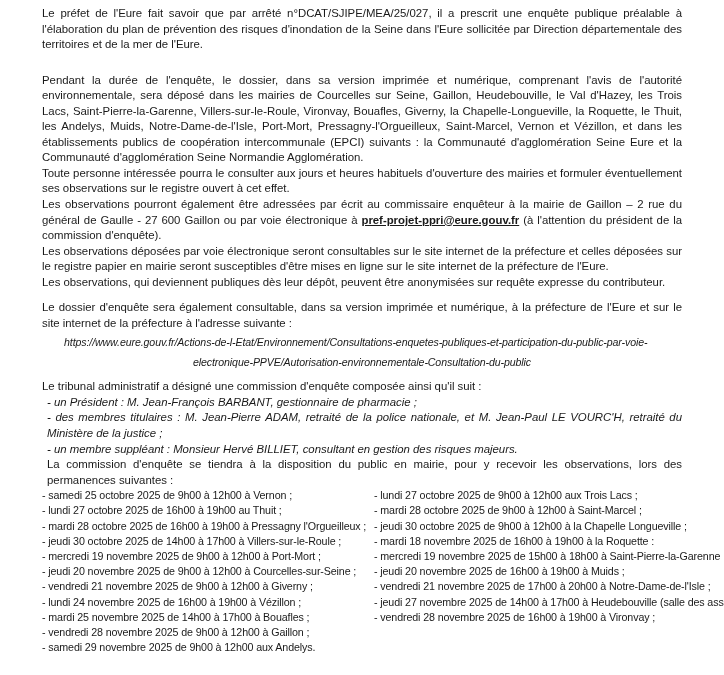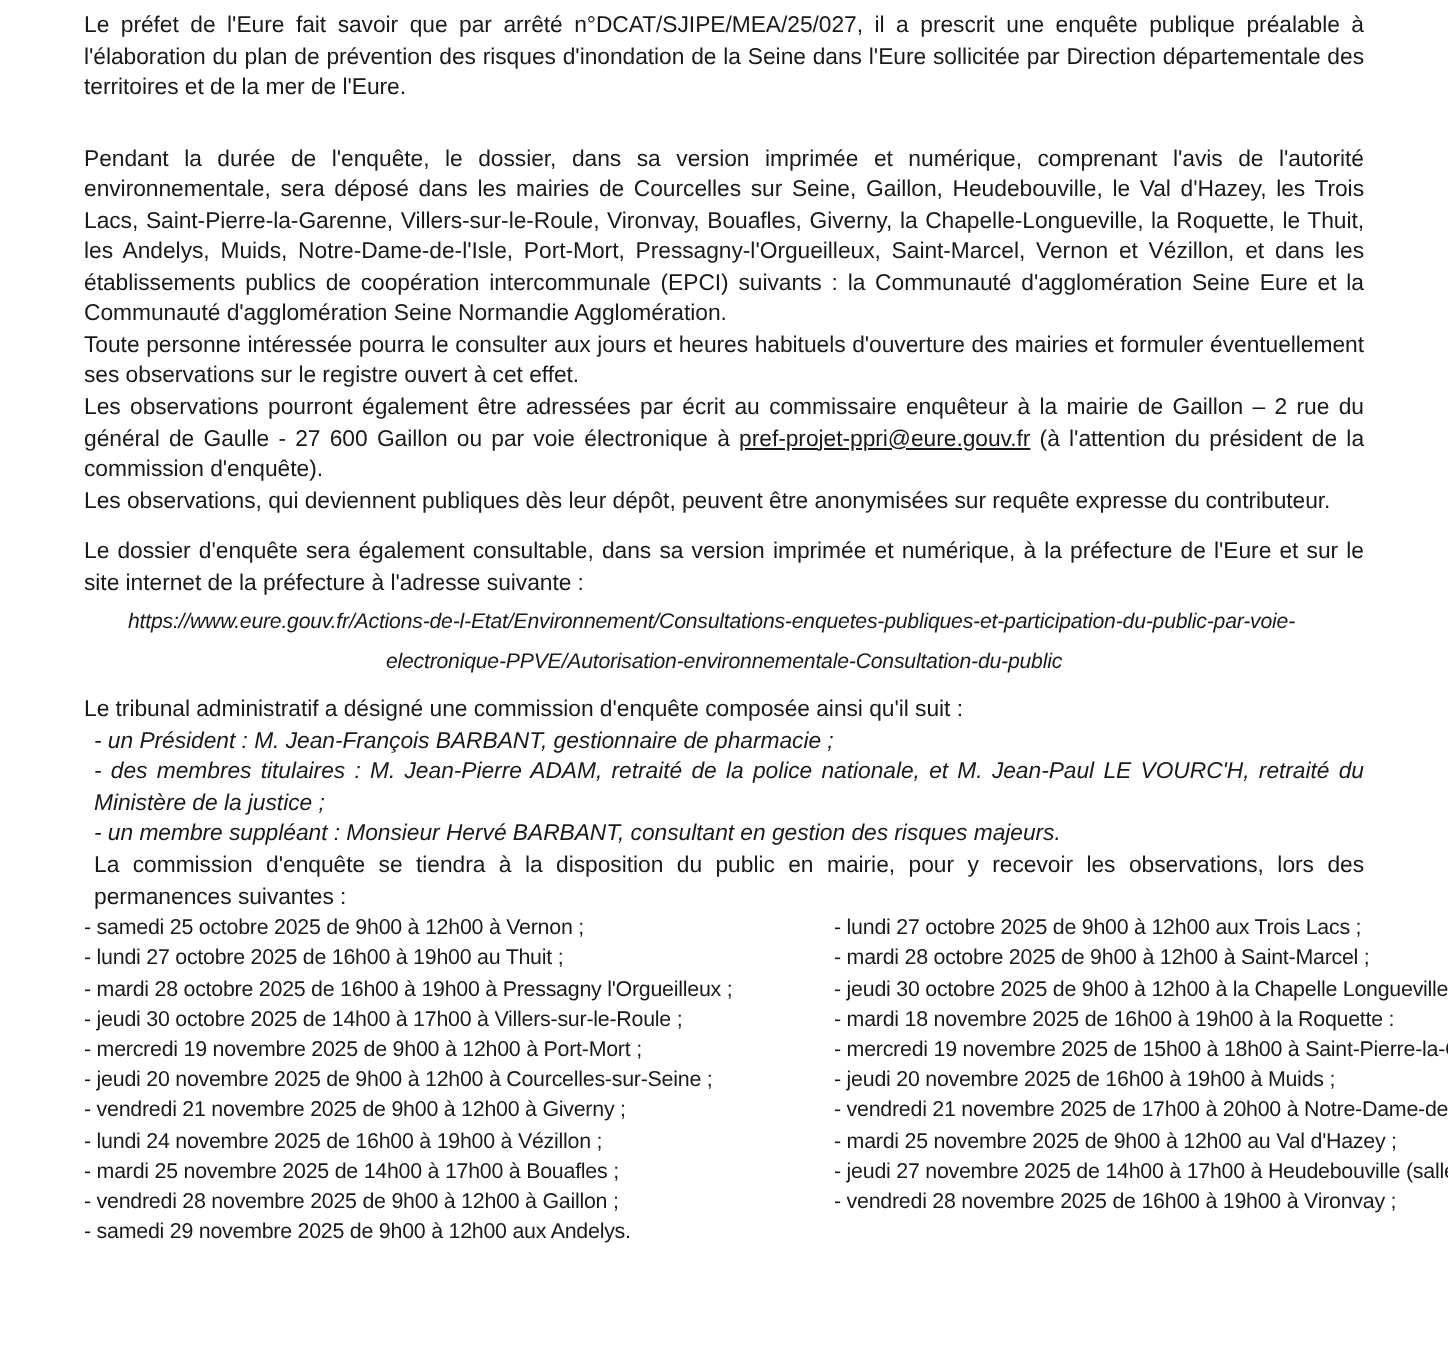--- a/index.html
+++ b/index.html
@@ -31,41 +31,40 @@
     letter-spacing: -0.02px;
   }
   p.para.nojust {
     text-align: left;
   }
   .gap-sm { height: 5px; }
   .gap-md { height: 10px; }
   .gap-lg { height: 14px; }
   b, .bold { font-weight: bold; }
   .mail {
-    font-weight: normal;
+    font-weight: bold;
     text-decoration: underline;
     color: #1a1a1a;
   }
   .url-block {
     margin: 4px;
     font-size: 10.6px;
     line-height: 15.5px;
     font-style: italic;
     text-align: center;
     padding: 0 26px;
     letter-spacing: -0.1px;
   }
   .url-line1 { text-align: left; padding-left: 18px; }
   .url-line2 { text-align: center; }
   .perm-wrap {
     display: flex;
     flex-direction: row;
     width: 100%;
     margin: 0;
-    gap: 43px;
   }
   .perm-col {
     flex: 0 0 50%;
     max-width: 50%;
     box-sizing: border-box;
   }
   .perm-col.right { padding-left: 12px; }
   .perm-item {
     margin: 0;
     font-size: 10.7px;
@@ -91,38 +90,39 @@
 
 
   <div class="gap-md"></div>
 
   <p class="para">Pendant la durée de l'enquête, le dossier, dans sa version imprimée et numérique, comprenant l'avis de l'autorité environnementale, sera déposé dans les mairies de Courcelles sur Seine, Gaillon, Heudebouville, le Val d'Hazey, les Trois Lacs, Saint-Pierre-la-Garenne, Villers-sur-le-Roule, Vironvay, Bouafles, Giverny, la Chapelle-Longueville, la Roquette, le Thuit, les Andelys, Muids, Notre-Dame-de-l'Isle, Port-Mort, Pressagny-l'Orgueilleux, Saint-Marcel, Vernon et Vézillon, et dans les établissements publics de coopération intercommunale (EPCI) suivants : la Communauté d'agglomération Seine Eure et la Communauté d'agglomération Seine Normandie Agglomération.</p>
 
   <p class="para">Toute personne intéressée pourra le consulter aux jours et heures habituels d'ouverture des mairies et formuler éventuellement ses observations sur le registre ouvert à cet effet.</p>
 
   <p class="para"><span>Les observations pourront également être adressées par écrit au commissaire enquêteur à la mairie de Gaillon – 2 rue du général de Gaulle - 27 600 Gaillon ou par voie électronique à </span><a class="mail" href="#">pref-projet-ppri@eure.gouv.fr</a><span> (à l'attention du président de la commission d'enquête).</span></p>
 
+  <p class="para">Les observations déposées par voie électronique seront consultables sur le site internet de la préfecture et celles déposées sur le registre papier en mairie seront susceptibles d'être mises en ligne sur le site internet de la préfecture de l'Eure.</p>
 
   <p class="para nojust">Les observations, qui deviennent publiques dès leur dépôt, peuvent être anonymisées sur requête expresse du contributeur.</p>
 
   <div class="gap-md"></div>
 
   <p class="para">Le dossier d'enquête sera également consultable, dans sa version imprimée et numérique, à la préfecture de l'Eure et sur le site internet de la préfecture à l'adresse suivante :</p>
 
   <p class="url-block url-line1">https://www.eure.gouv.fr/Actions-de-l-Etat/Environnement/Consultations-enquetes-publiques-et-participation-du-public-par-voie-</p>
   <p class="url-block url-line2">electronique-PPVE/Autorisation-environnementale-Consultation-du-public</p>
 
   <div class="gap-sm"></div>
 
   <p class="para nojust">Le tribunal administratif a désigné une commission d'enquête composée ainsi qu'il suit :</p>
 
   <div class="members">
     <p class="para nojust indent-1">- un Président : M. Jean-François BARBANT, gestionnaire de pharmacie ;</p>
     <p class="para indent-1">- des membres titulaires : M. Jean-Pierre ADAM, retraité de la police nationale, et M. Jean-Paul LE VOURC'H, retraité du Ministère de la justice ;</p>
-    <p class="para nojust indent-1">- un membre suppléant : Monsieur Hervé BARBANT, consultant en gestion des risques majeurs.</p>
+    <p class="para nojust indent-1">- un membre suppléant : Monsieur Hervé BILLIET, consultant en gestion des risques majeurs.</p>
   </div>
 
   <p class="para indent-1">La commission d'enquête se tiendra à la disposition du public en mairie, pour y recevoir les observations, lors des permanences suivantes :</p>
 
   <div class="perm-wrap">
     <div class="perm-col left">
       <p class="perm-item">- samedi 25 octobre 2025 de 9h00 à 12h00 à Vernon ;</p>
       <p class="perm-item">- lundi 27 octobre 2025 de 16h00 à 19h00 au Thuit ;</p>
       <p class="perm-item">- mardi 28 octobre 2025 de 16h00 à 19h00 à Pressagny l'Orgueilleux ;</p>
       <p class="perm-item">- jeudi 30 octobre 2025 de 14h00 à 17h00 à Villers-sur-le-Roule ;</p>
@@ -135,21 +135,20 @@
       <p class="perm-item">- samedi 29 novembre 2025 de 9h00 à 12h00 aux Andelys.</p>
     </div>
     <div class="perm-col right">
       <p class="perm-item">- lundi 27 octobre 2025 de 9h00 à 12h00 aux Trois Lacs ;</p>
       <p class="perm-item">- mardi 28 octobre 2025 de 9h00 à 12h00 à Saint-Marcel ;</p>
       <p class="perm-item">- jeudi 30 octobre 2025 de 9h00 à 12h00 à la Chapelle Longueville ;</p>
       <p class="perm-item">- mardi 18 novembre 2025 de 16h00 à 19h00 à la Roquette :</p>
       <p class="perm-item">- mercredi 19 novembre 2025 de 15h00 à 18h00 à Saint-Pierre-la-Garenne ;</p>
       <p class="perm-item">- jeudi 20 novembre 2025 de 16h00 à 19h00 à Muids ;</p>
       <p class="perm-item">- vendredi 21 novembre 2025 de 17h00 à 20h00 à Notre-Dame-de-l'Isle ;</p>
-      <p class="perm-item">- mardi 25 novembre 2025 de 9h00 à 12h00 au Val d'Hazey ;</p>
       <p class="perm-item">- jeudi 27 novembre 2025 de 14h00 à 17h00 à Heudebouville (salle des asso.) ;</p>
       <p class="perm-item">- vendredi 28 novembre 2025 de 16h00 à 19h00 à Vironvay ;</p>
     </div>
   </div>
 
   <div class="gap-lg"></div>
 
 </div>
 
 </body></html>

